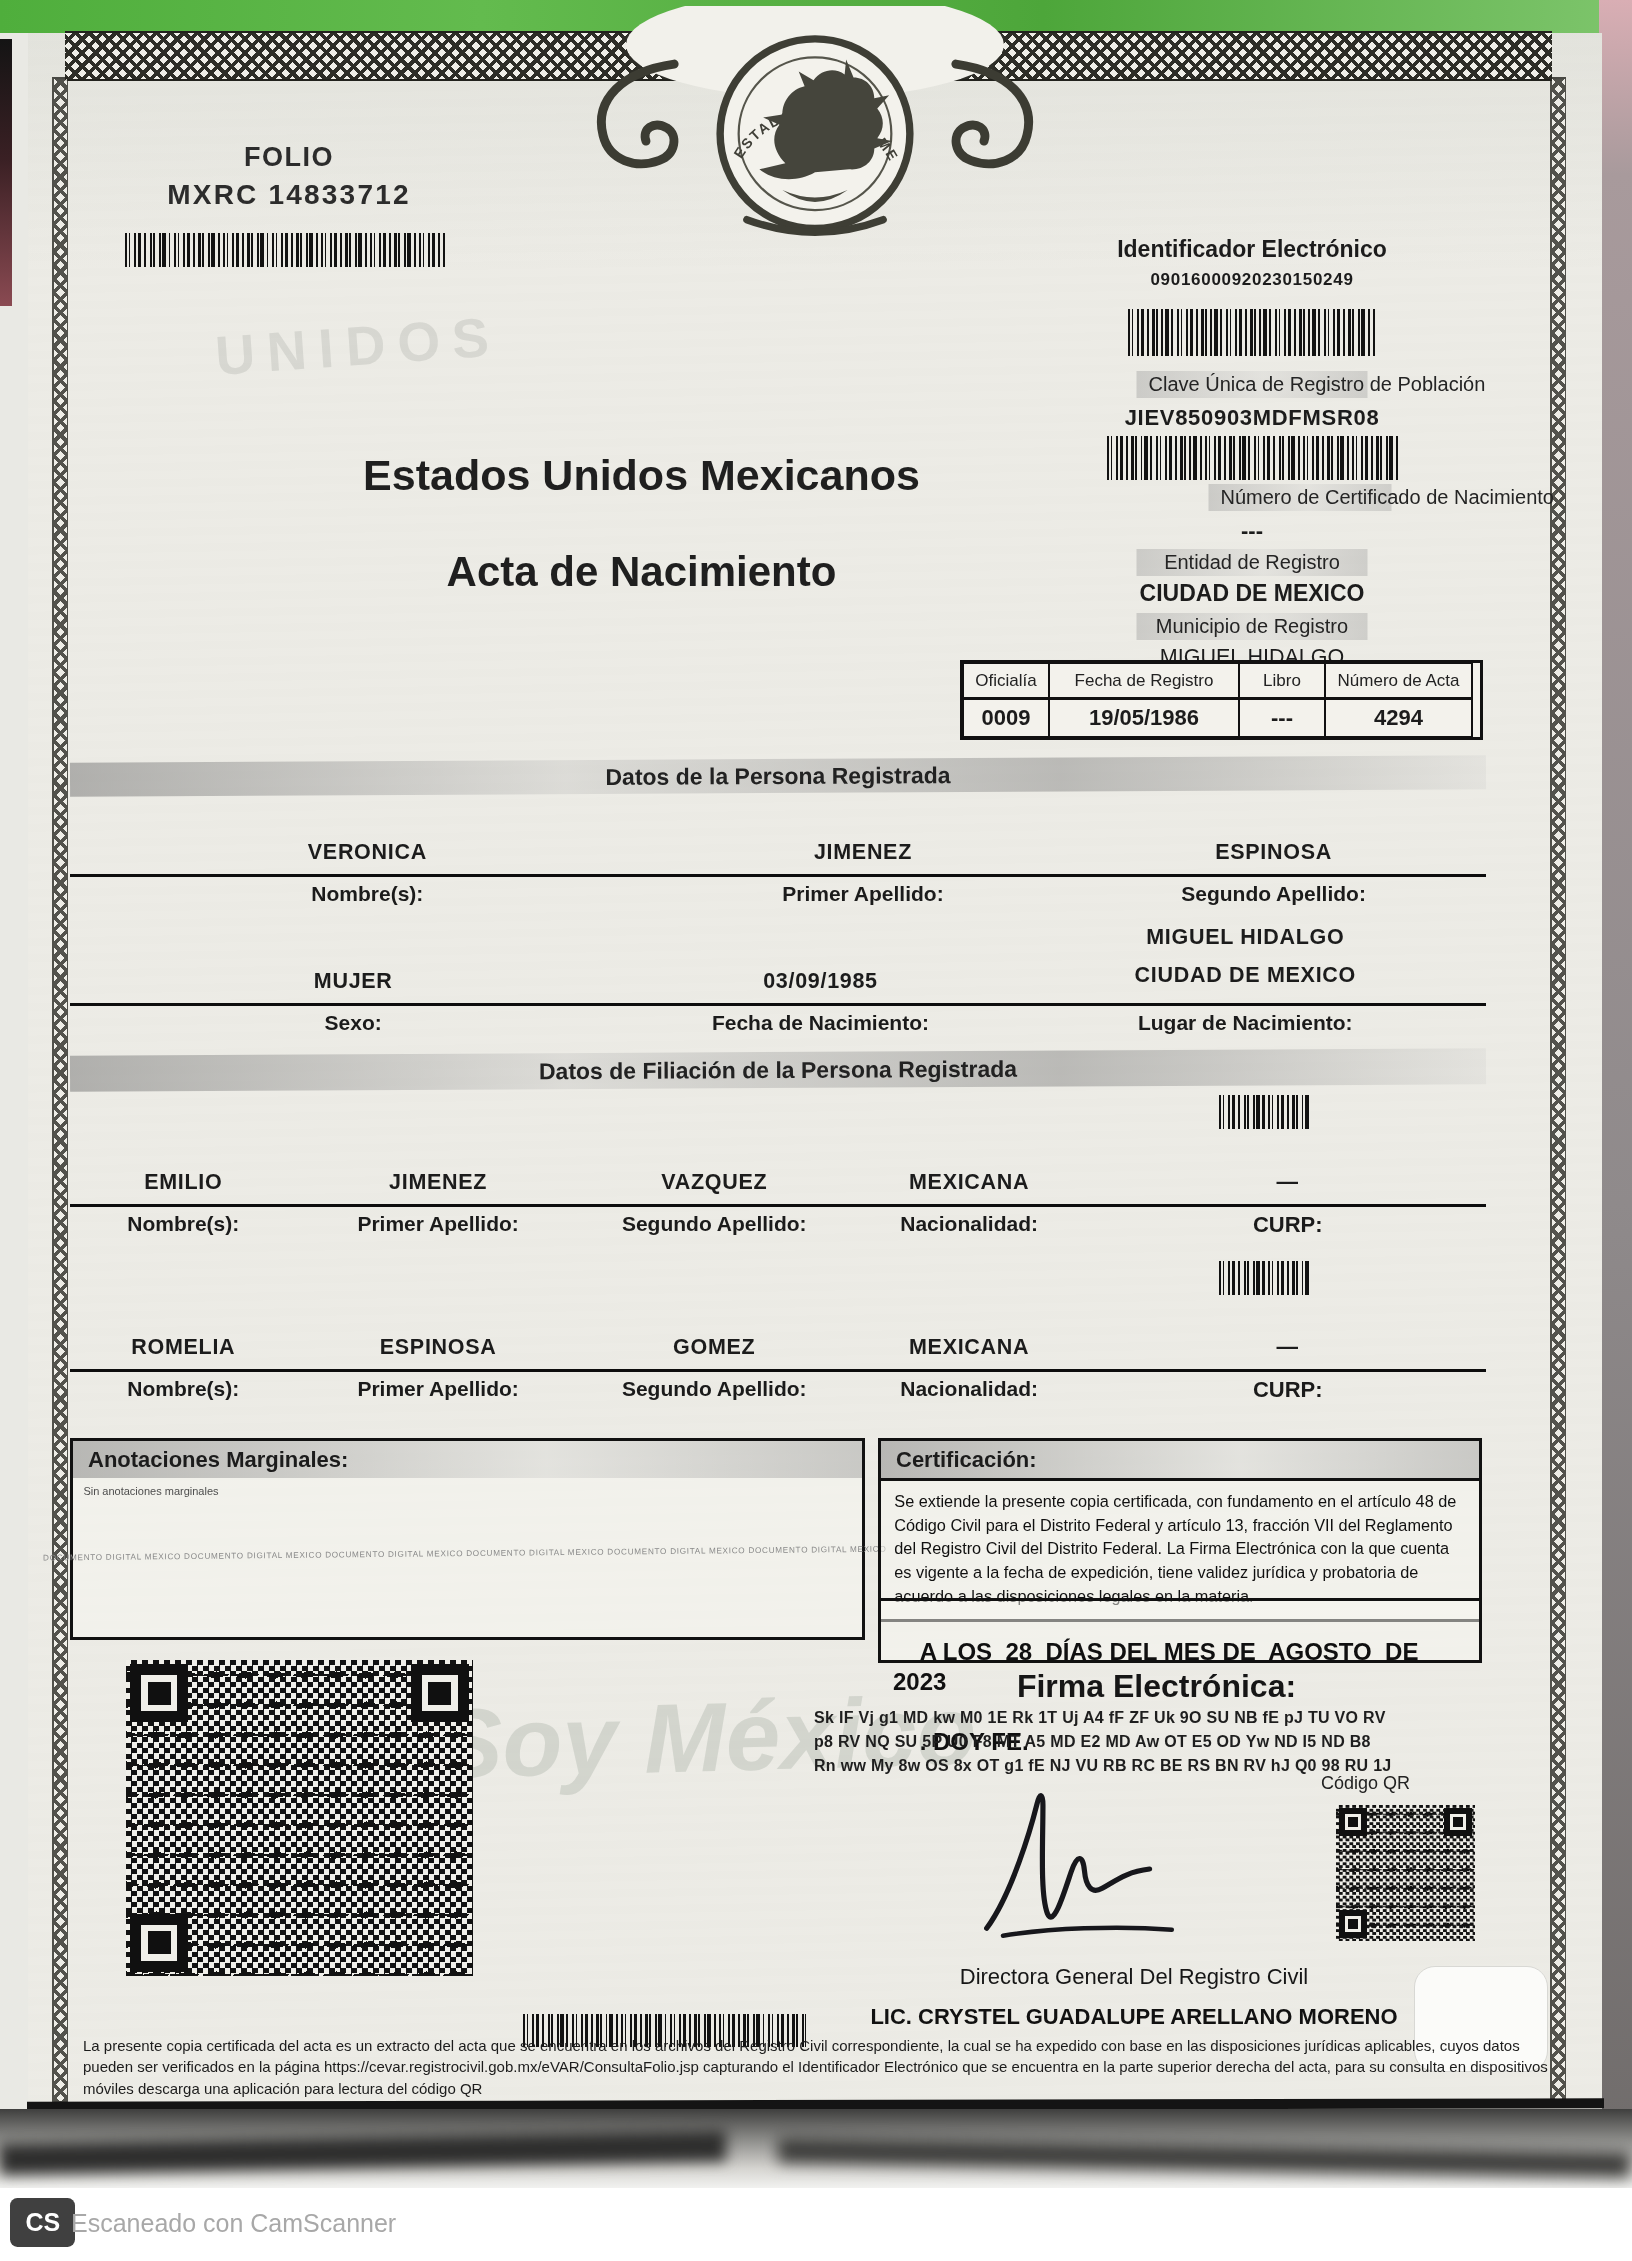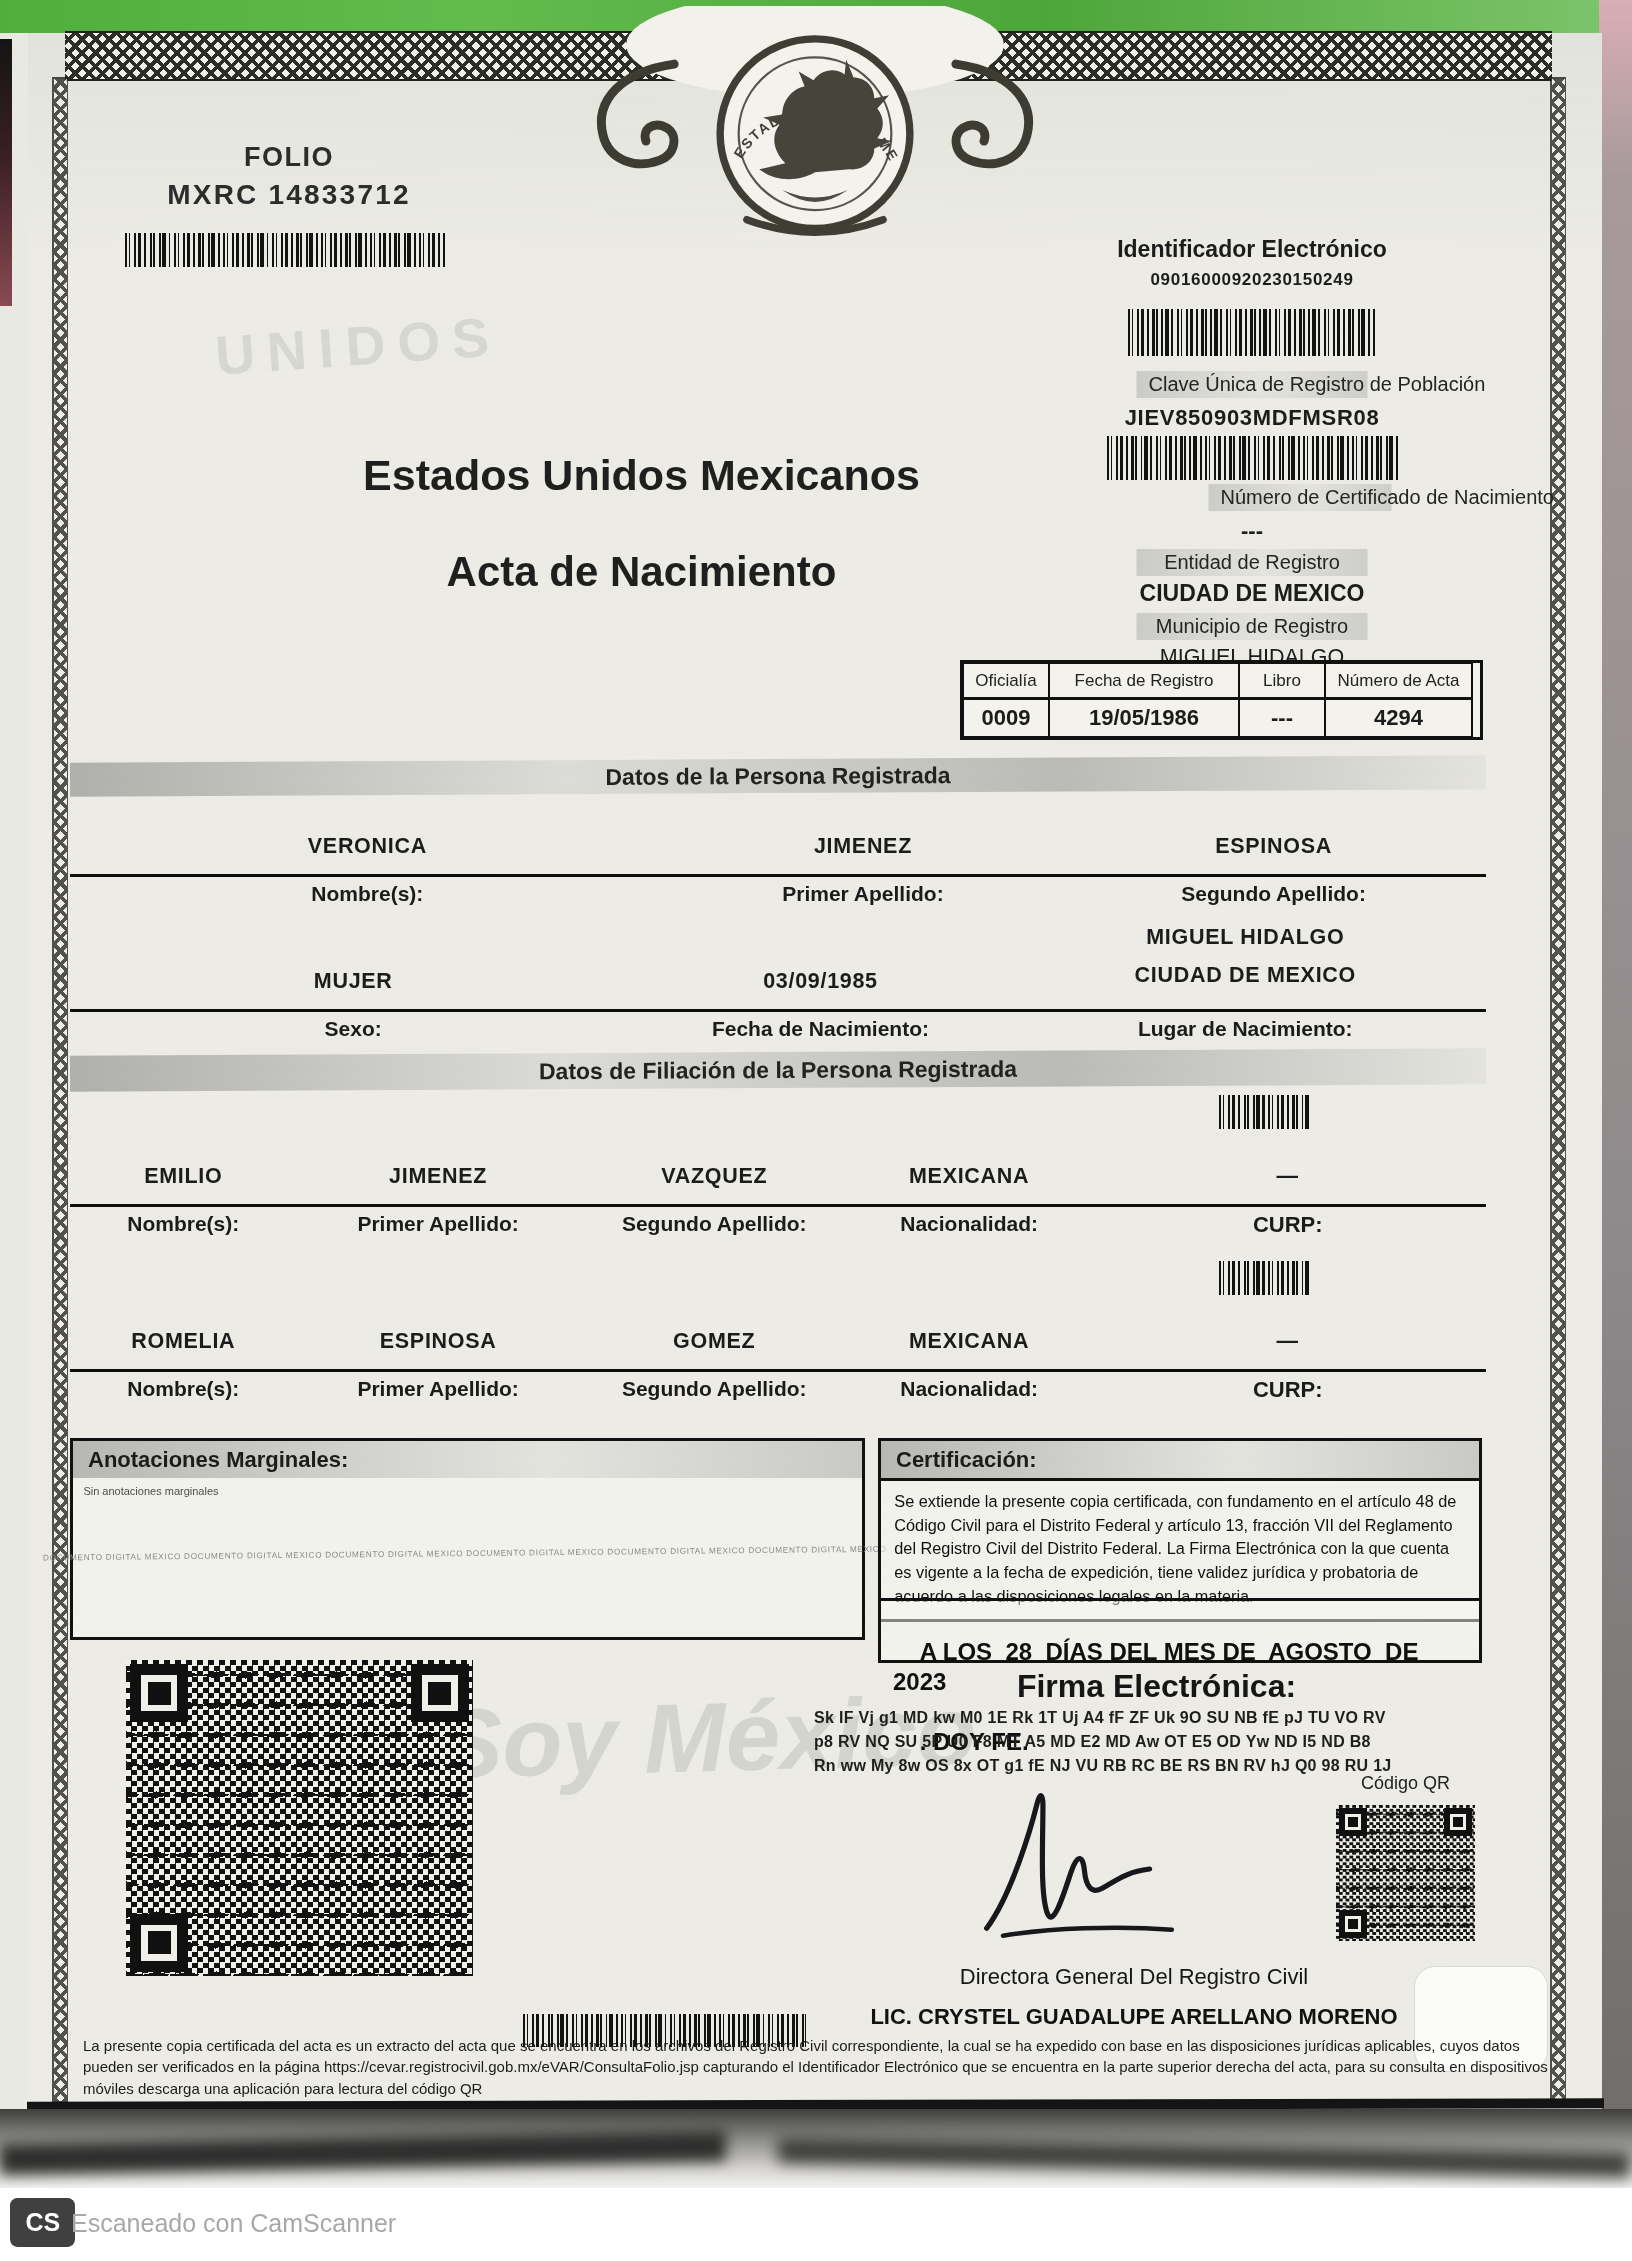--- a/index.html
+++ b/index.html
@@ -89,21 +89,21 @@
       background:linear-gradient(90deg,rgba(120,120,120,.52),rgba(175,175,175,.26) 35%,
         rgba(128,128,128,.46) 70%,rgba(190,190,190,.18));}
 
   
   .field-block{position:absolute;left:70px;width:1416px;}
   .vals{display:grid;align-items:end;border-bottom:3.7px solid #0d0d0d;}
   .labs{display:grid;margin-top:5.2px;}
   .g3a{grid-template-columns:42% 28% 30%;}
   .g3b{grid-template-columns:40% 26% 34%;}
   .g5{grid-template-columns:16% 20% 19% 17% 28%;}
-  .val{text-align:center;font-size:21.5px;font-weight:bold;padding-bottom:15px;letter-spacing:0.7px;}
+  .val{text-align:center;font-size:21.5px;font-weight:bold;padding-bottom:9px;letter-spacing:0.7px;}
   .lab{text-align:center;font-size:21px;color:#1b1b1b;font-weight:bold;}
   .bp2{line-height:1.75;}
 
   .mini-bc{position:absolute;width:90px;height:34px;}
 
   
   .boxhdr{height:37px;display:flex;align-items:center;padding-left:15px;font-size:22px;font-weight:bold;
       background:linear-gradient(90deg,rgba(120,120,120,.48),rgba(180,180,180,.24) 60%,rgba(140,140,140,.4));}
   .box-marg{position:absolute;left:70px;top:1438px;width:795px;height:202px;border:3.7px solid #111;
       box-sizing:border-box;background:rgba(248,247,242,.5);}
@@ -116,21 +116,21 @@
       color:#101010;height:117px;overflow:hidden;}
   .box-date{position:absolute;left:878px;top:1598px;width:604px;height:65px;border:3.7px solid #111;
       box-sizing:border-box;padding:6px 12px;font-size:24px;font-weight:bold;color:#101010;
       white-space:pre-wrap;line-height:1.25;background:rgba(248,247,242,.5);}
 
   
   .firma-hd{position:absolute;left:897px;top:1668px;width:519px;text-align:center;
       font-size:32px;font-weight:bold;color:#161616;}
   .sig-text{position:absolute;left:814px;top:1706px;width:663px;font-size:16px;font-weight:bold;
       color:#1e1e1e;line-height:1.5;letter-spacing:0.3px;}
-  .qrlabel{position:absolute;left:1333px;top:1773px;width:145px;text-align:center;font-size:18px;color:#222;}
+  .qrlabel{position:absolute;left:1293px;top:1773px;width:145px;text-align:center;font-size:18px;color:#222;}
   .sig-svg{position:absolute;left:960px;top:1783px;}
   .verif{position:absolute;left:485px;top:1958px;width:289px;text-align:center;}
   .verif .vl{font-size:17px;color:#272727;}
   .verif .vv{margin-top:10.4px;font-size:20px;color:#2a2a2a;letter-spacing:1.5px;}
   .dir-title{position:absolute;left:867px;top:1964px;width:534px;text-align:center;font-size:22px;color:#161616;}
   .dir-name{position:absolute;left:830px;top:2004px;width:608px;text-align:center;font-size:22px;
       font-weight:bold;color:#111;}
   .white-patch{position:absolute;left:1414px;top:1966px;width:132px;height:104px;background:#fbfbf9;
       border:1.5px solid #d8d8d4;border-radius:21px;}
 

